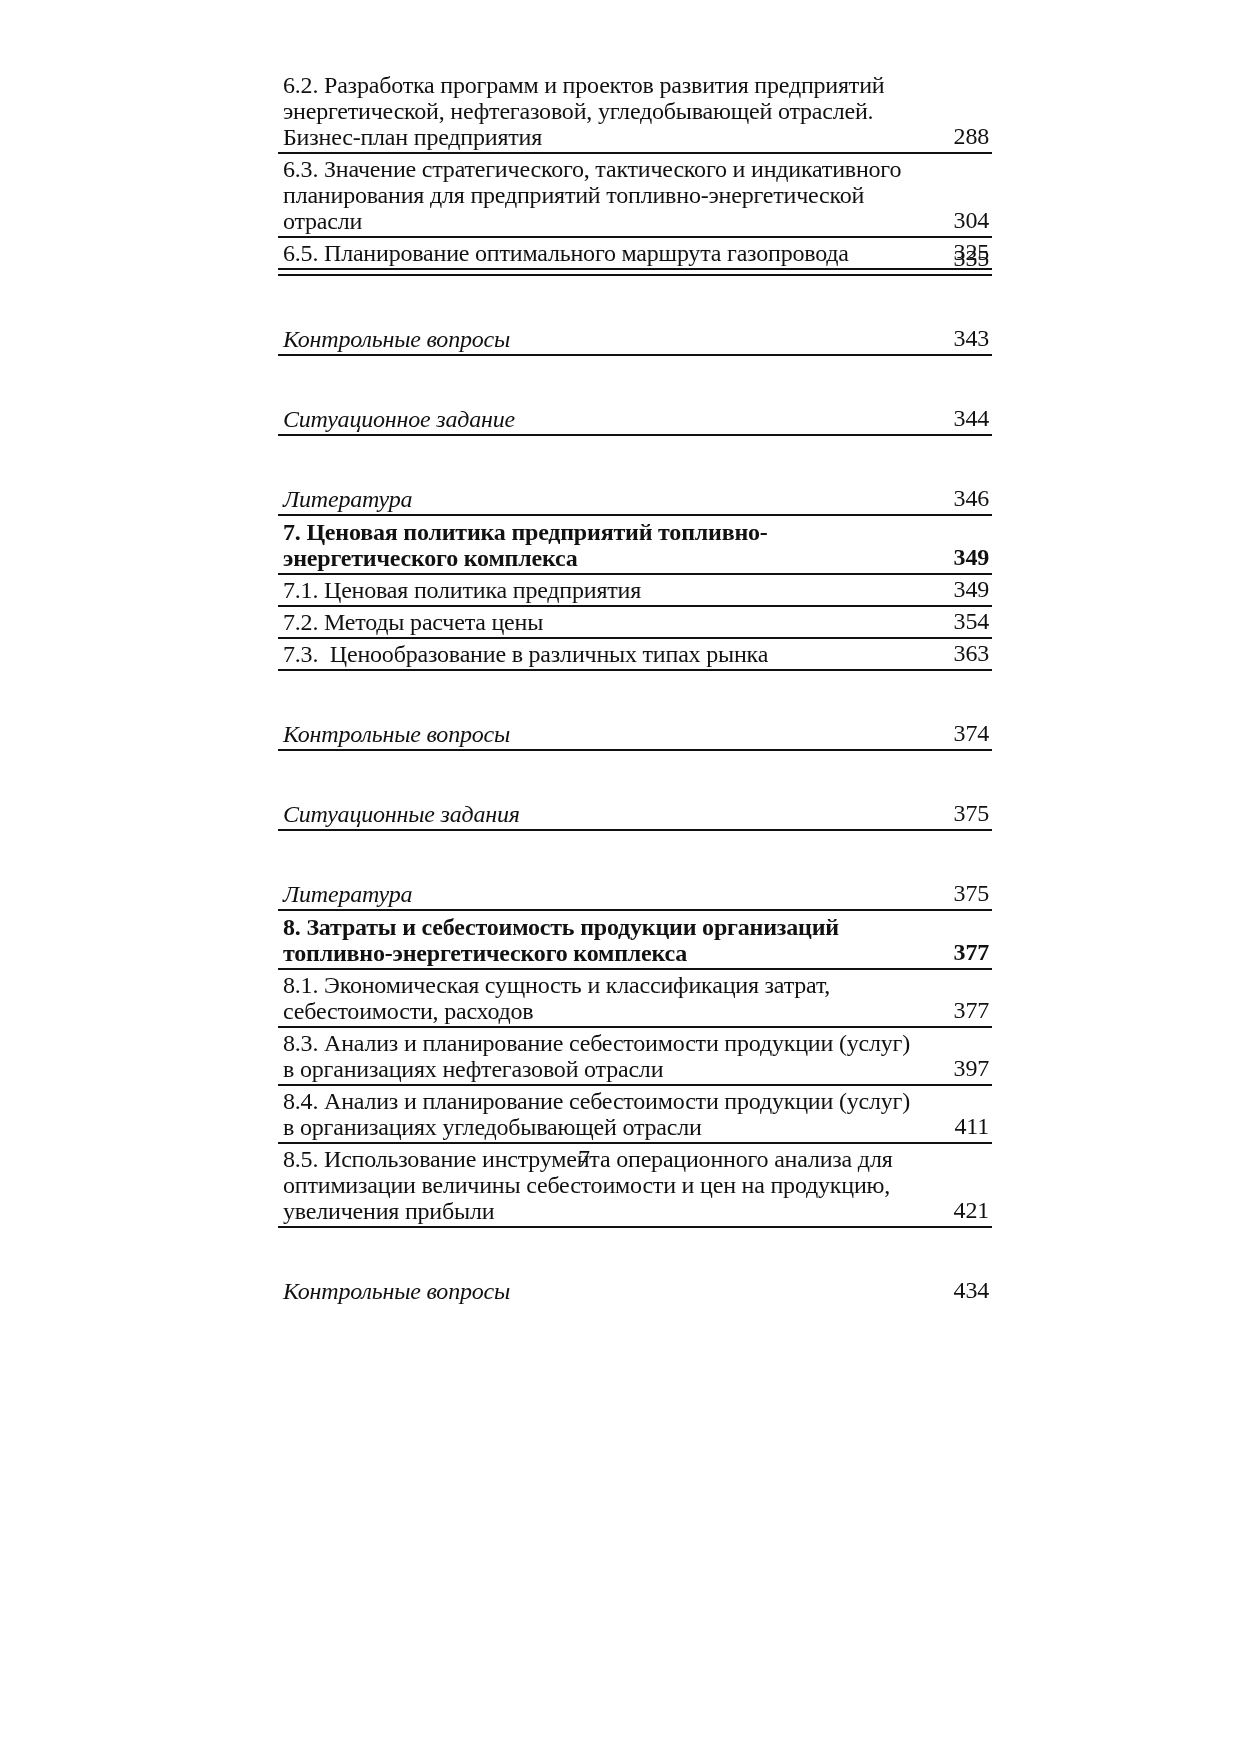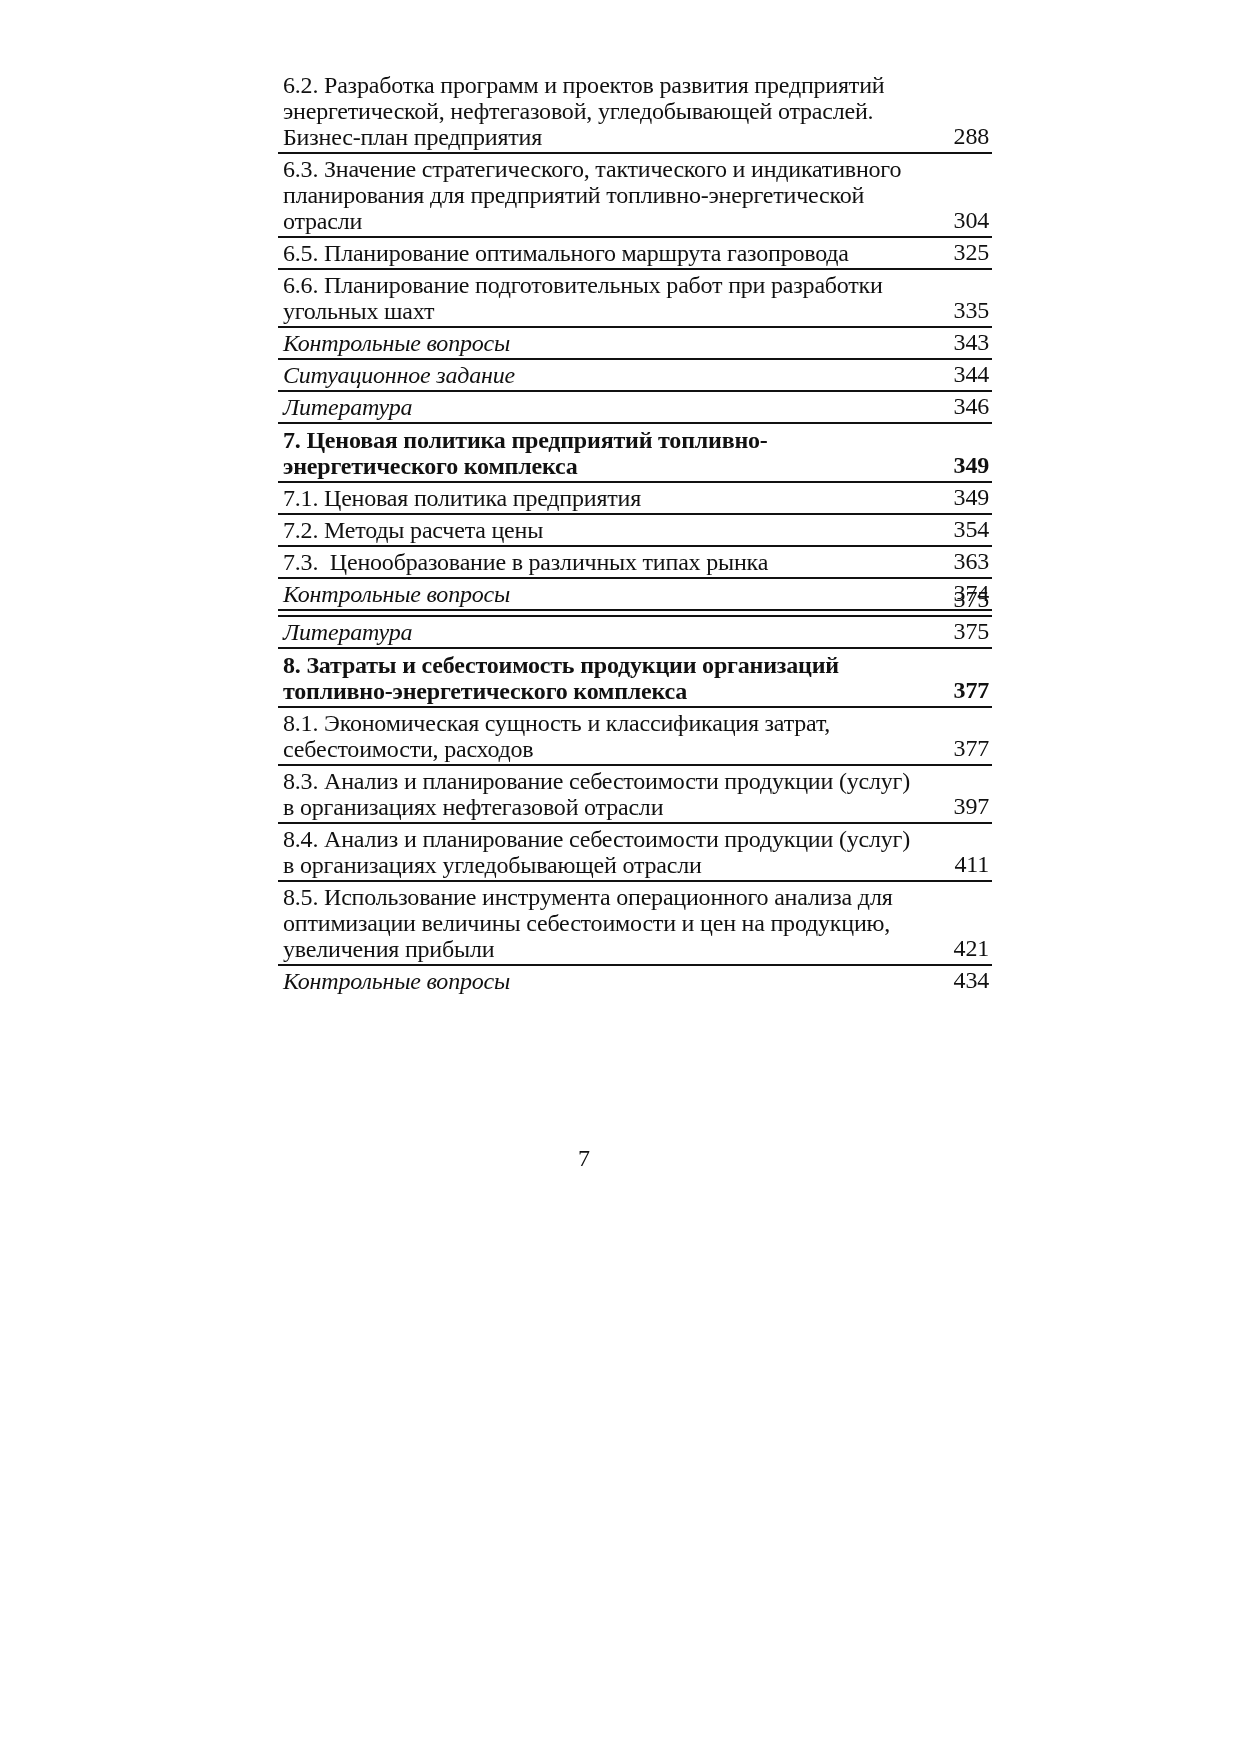--- a/index.html
+++ b/index.html
@@ -40,20 +40,21 @@
   }
   .toc-row .pagenum {
     position: absolute;
     right: 3px;
     bottom: 3px;
     line-height: 26px;
     font-style: normal;
   }
   .toc-row.italic .title {
     font-style: italic;
+    margin-top: 48px;
   }
   .toc-row.bold {
     font-weight: bold;
     padding-top: 3px;
   }
   .folio {
     position: absolute;
     left: 278px;
     top: 1145px;
     width: 612px;
@@ -78,22 +79,20 @@
       <div class="title">6.3. Значение стратегического, тактического и индикативного
 планирования для предприятий топливно-энергетической
 отрасли</div>
       <div class="pagenum">304</div>
     </div>
       <div class="toc-row">
       <div class="title">6.5. Планирование оптимального маршрута газопровода</div>
       <div class="pagenum">325</div>
     </div>
       <div class="toc-row">
-      <div class="title">6.6. Планирование подготовительных работ при разработки
-угольных шахт</div>
       <div class="pagenum">335</div>
     </div>
       <div class="toc-row italic">
       <div class="title">Контрольные вопросы</div>
       <div class="pagenum">343</div>
     </div>
       <div class="toc-row italic">
       <div class="title">Ситуационное задание</div>
       <div class="pagenum">344</div>
     </div>
@@ -116,20 +115,21 @@
     </div>
       <div class="toc-row">
       <div class="title">7.3.  Ценообразование в различных типах рынка</div>
       <div class="pagenum">363</div>
     </div>
       <div class="toc-row italic">
       <div class="title">Контрольные вопросы</div>
       <div class="pagenum">374</div>
     </div>
       <div class="toc-row italic">
+      <div class="title">Ситуационные задания</div>
       <div class="pagenum">375</div>
     </div>
       <div class="toc-row italic">
       <div class="title">Литература</div>
       <div class="pagenum">375</div>
     </div>
       <div class="toc-row bold">
       <div class="title">8. Затраты и себестоимость продукции организаций
 топливно-энергетического комплекса</div>
       <div class="pagenum">377</div>

